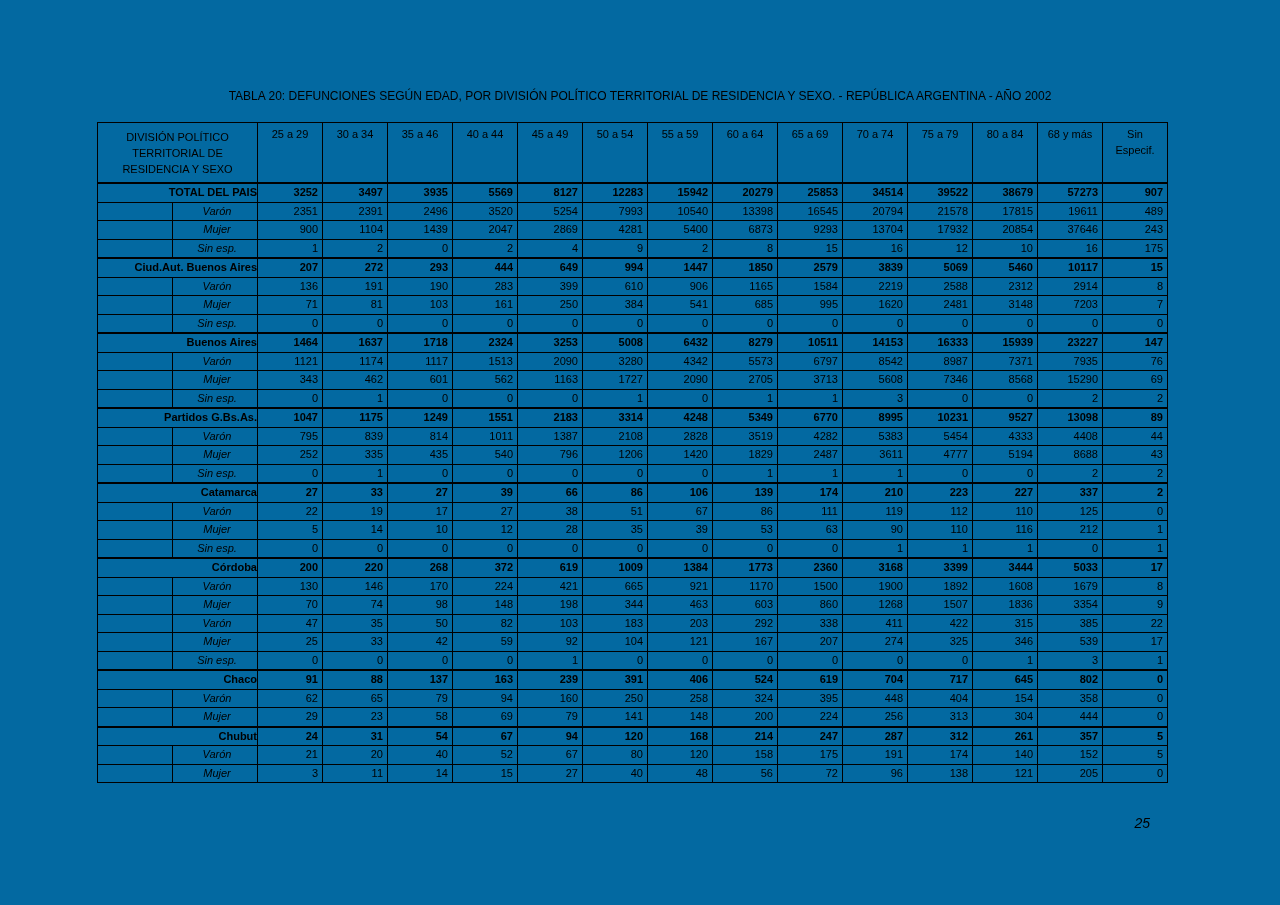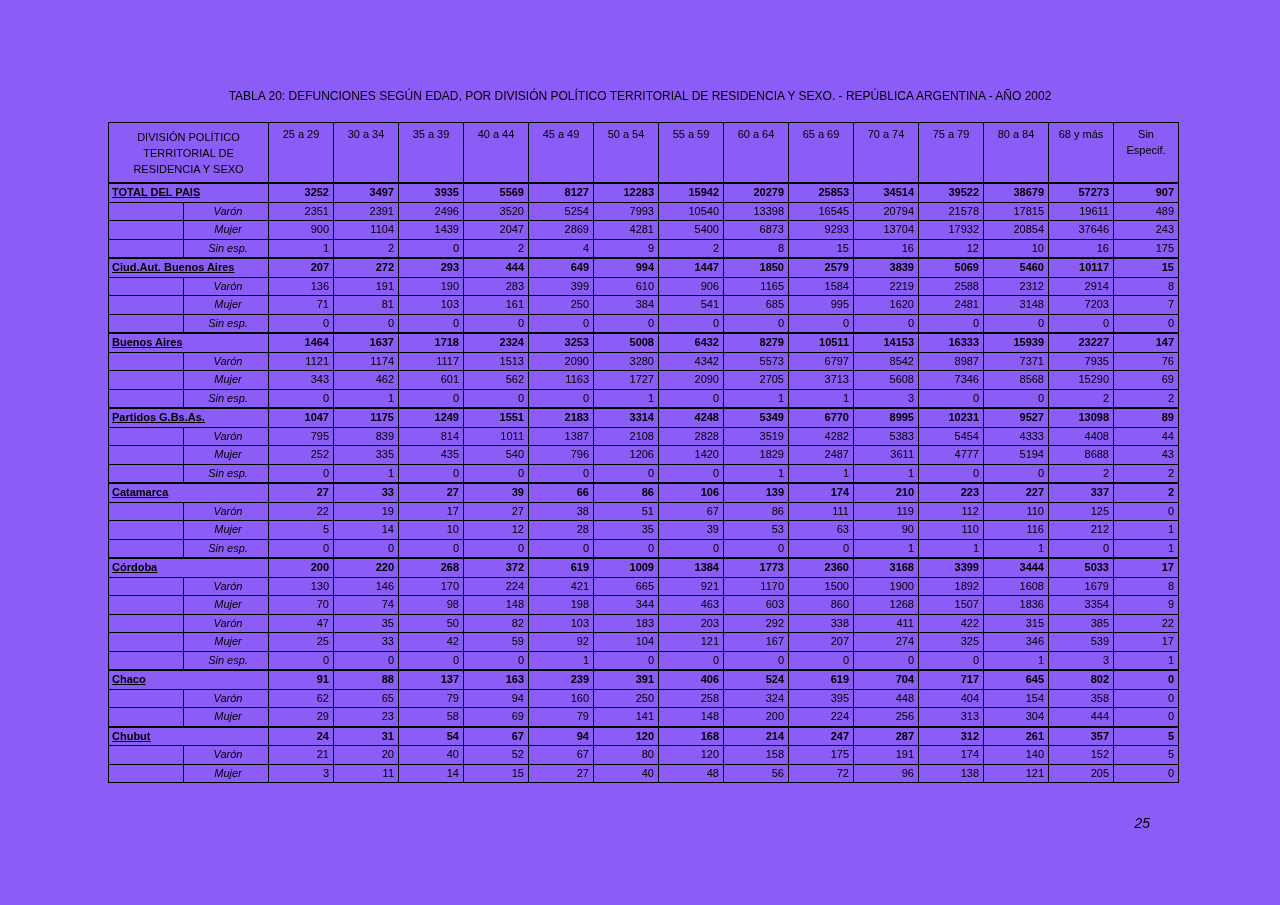--- a/index.html
+++ b/index.html
@@ -5,34 +5,34 @@
   html, body { margin: 0; padding: 0; }
   body {
     width: 1280px; height: 905px;
     background: #ffffff;
     font-family: "Liberation Sans", sans-serif;
     color: #000;
   }
   .page {
     position: relative;
     width: 1280px; height: 905px;
-    background: #8b5cf6;
+    background: #0369a1;
     overflow: hidden;
   }
   .doc-title {
     position: absolute;
     top: 89px; left: 0;
     width: 100%;
     text-align: center;
     font-size: 12px;
     white-space: nowrap;
   }
   table.data-table {
     position: absolute;
-    left: 108px; top: 122px;
+    left: 97px; top: 122px;
     width: 1070px;
     border-collapse: collapse;
     table-layout: fixed;
   }
   .data-table col.c-a   { width: 75px; }
   .data-table col.c-b   { width: 85px; }
   .data-table col.c-num { width: 65px; }
   .data-table th, .data-table td {
     border: 1px solid #000;
     font-size: 11px;
@@ -55,21 +55,21 @@
   .data-table tbody td {
     height: 17.5px;
     line-height: 17.5px;
     padding: 0;
   }
   td.num { text-align: right; padding-right: 4px !important; }
   tr.group-row td {
     font-weight: bold;
     border-top: 2px solid #000;
   }
-  td.group-label { text-align: left; padding-left: 3px !important; text-decoration: underline; }
+  td.group-label { text-align: right; padding-left: 3px !important; }
   td.sex-label   { font-style: italic; text-align: center; padding-left: 4px !important; }
   td.spacer      { }
   .page-number {
     position: absolute;
     top: 815px;
     right: 130px;
     font-size: 14px;
     font-style: italic;
   }
 </style>
@@ -97,21 +97,21 @@
         <col class="c-num">
         <col class="c-num">
       </colgroup>
     <thead>
         <tr>
           <th class="row-header" colspan="2">DIVISIÓN POLÍTICO
 TERRITORIAL DE
 RESIDENCIA Y SEXO</th>
           <th class="col-head">25 a 29</th>
           <th class="col-head">30 a 34</th>
-          <th class="col-head">35 a 39</th>
+          <th class="col-head">35 a 46</th>
           <th class="col-head">40 a 44</th>
           <th class="col-head">45 a 49</th>
           <th class="col-head">50 a 54</th>
           <th class="col-head">55 a 59</th>
           <th class="col-head">60 a 64</th>
           <th class="col-head">65 a 69</th>
           <th class="col-head">70 a 74</th>
           <th class="col-head">75 a 79</th>
           <th class="col-head">80 a 84</th>
           <th class="col-head">68 y más</th>

